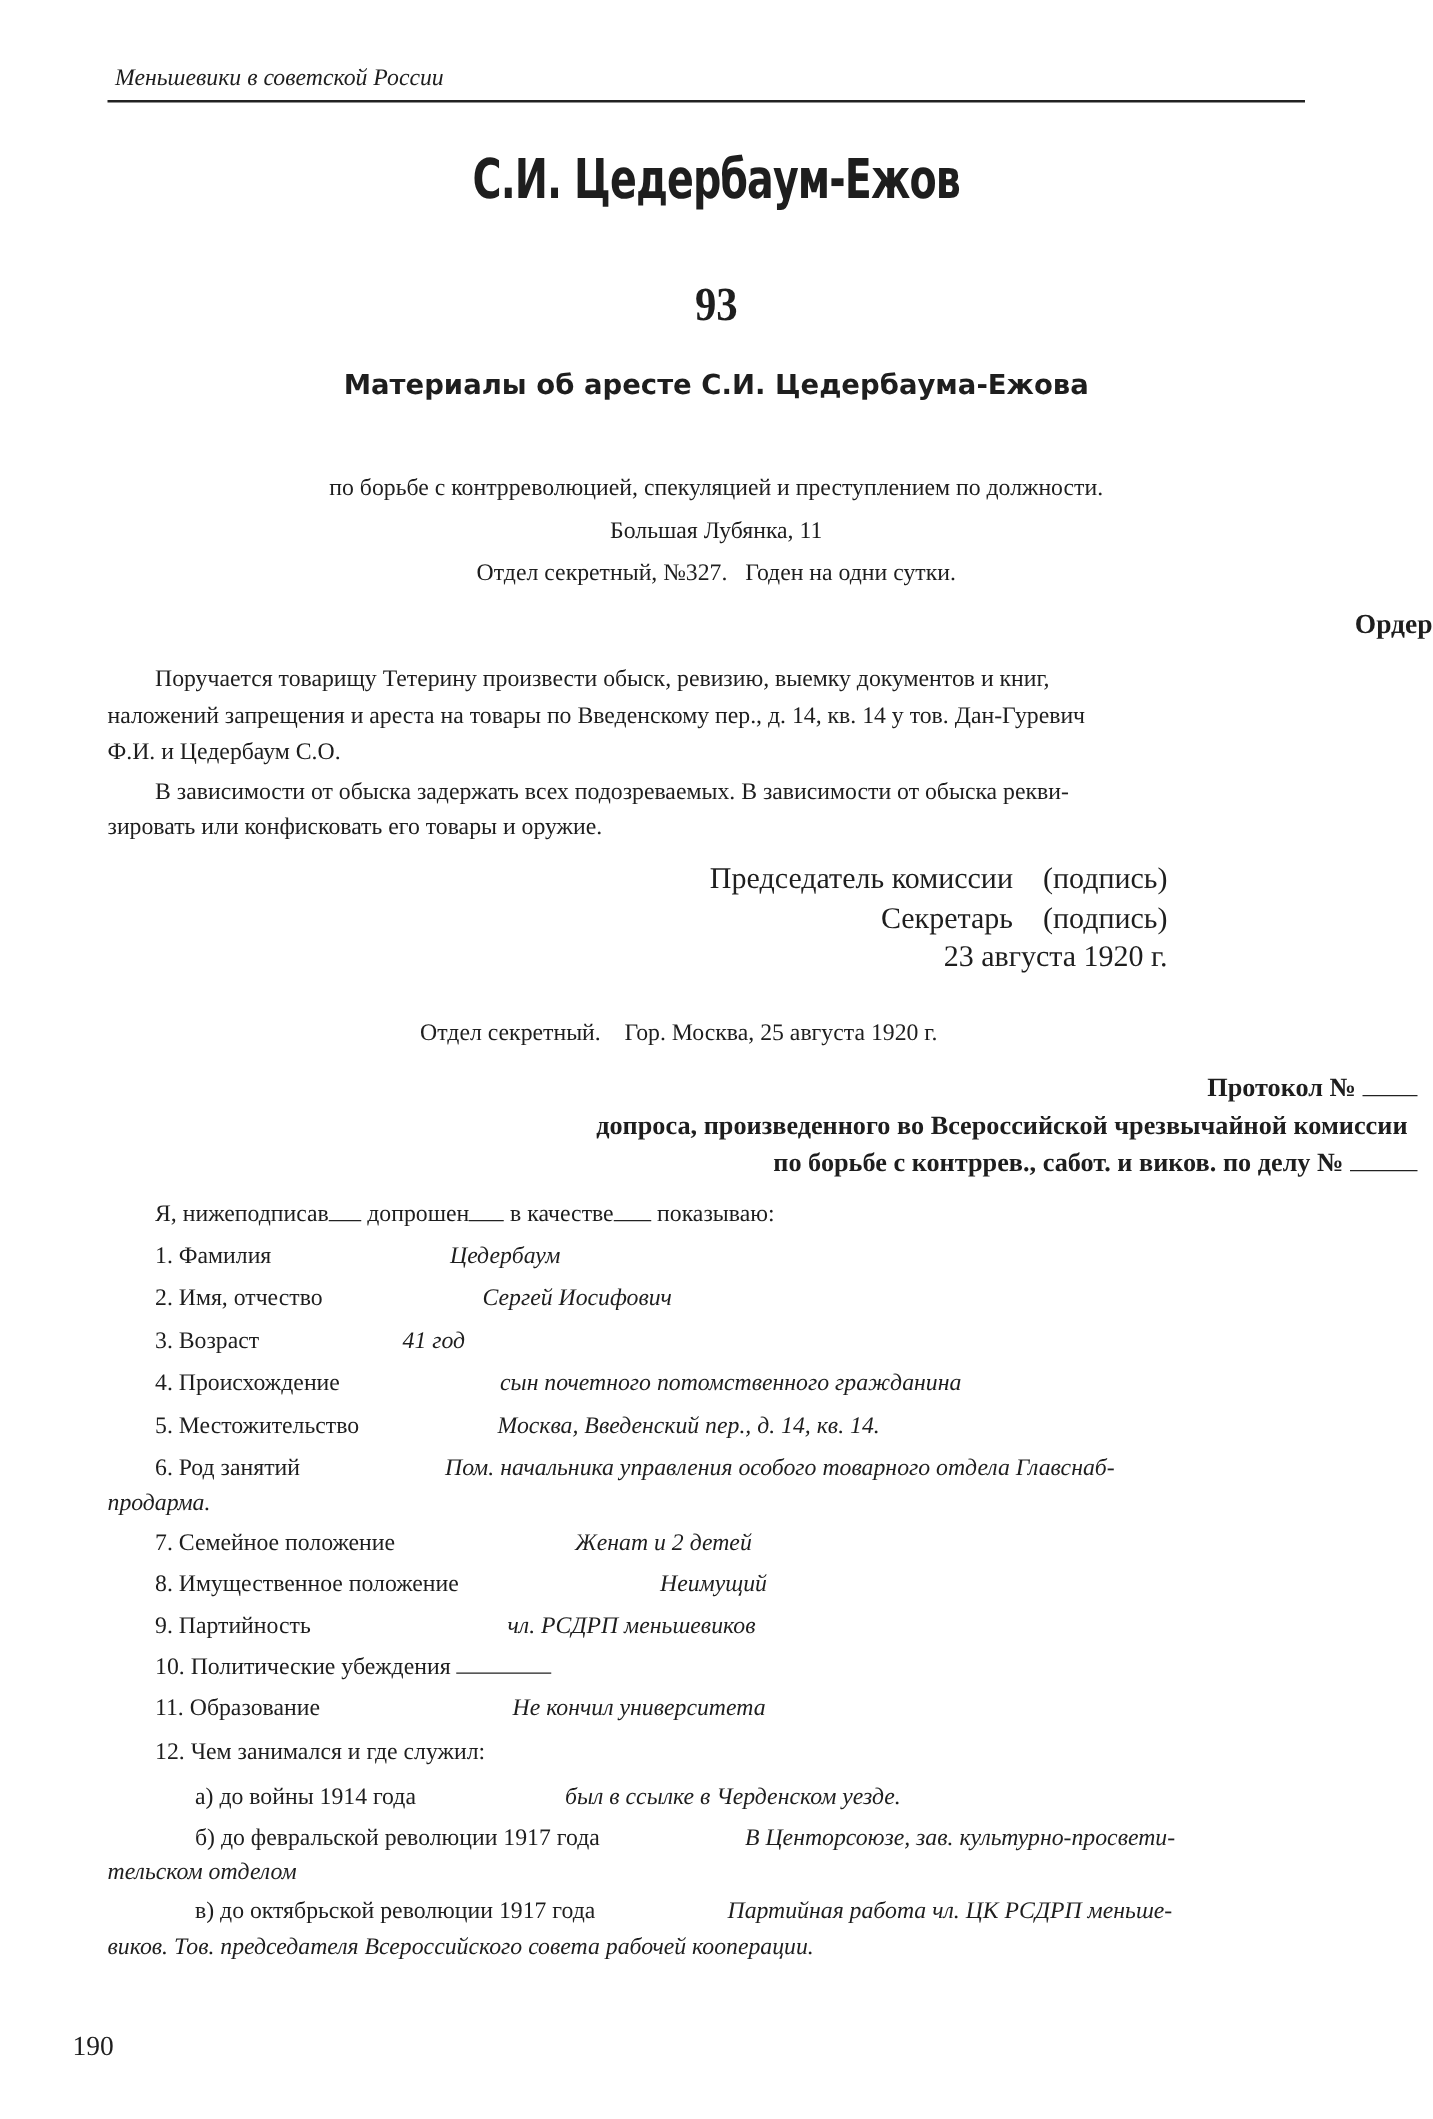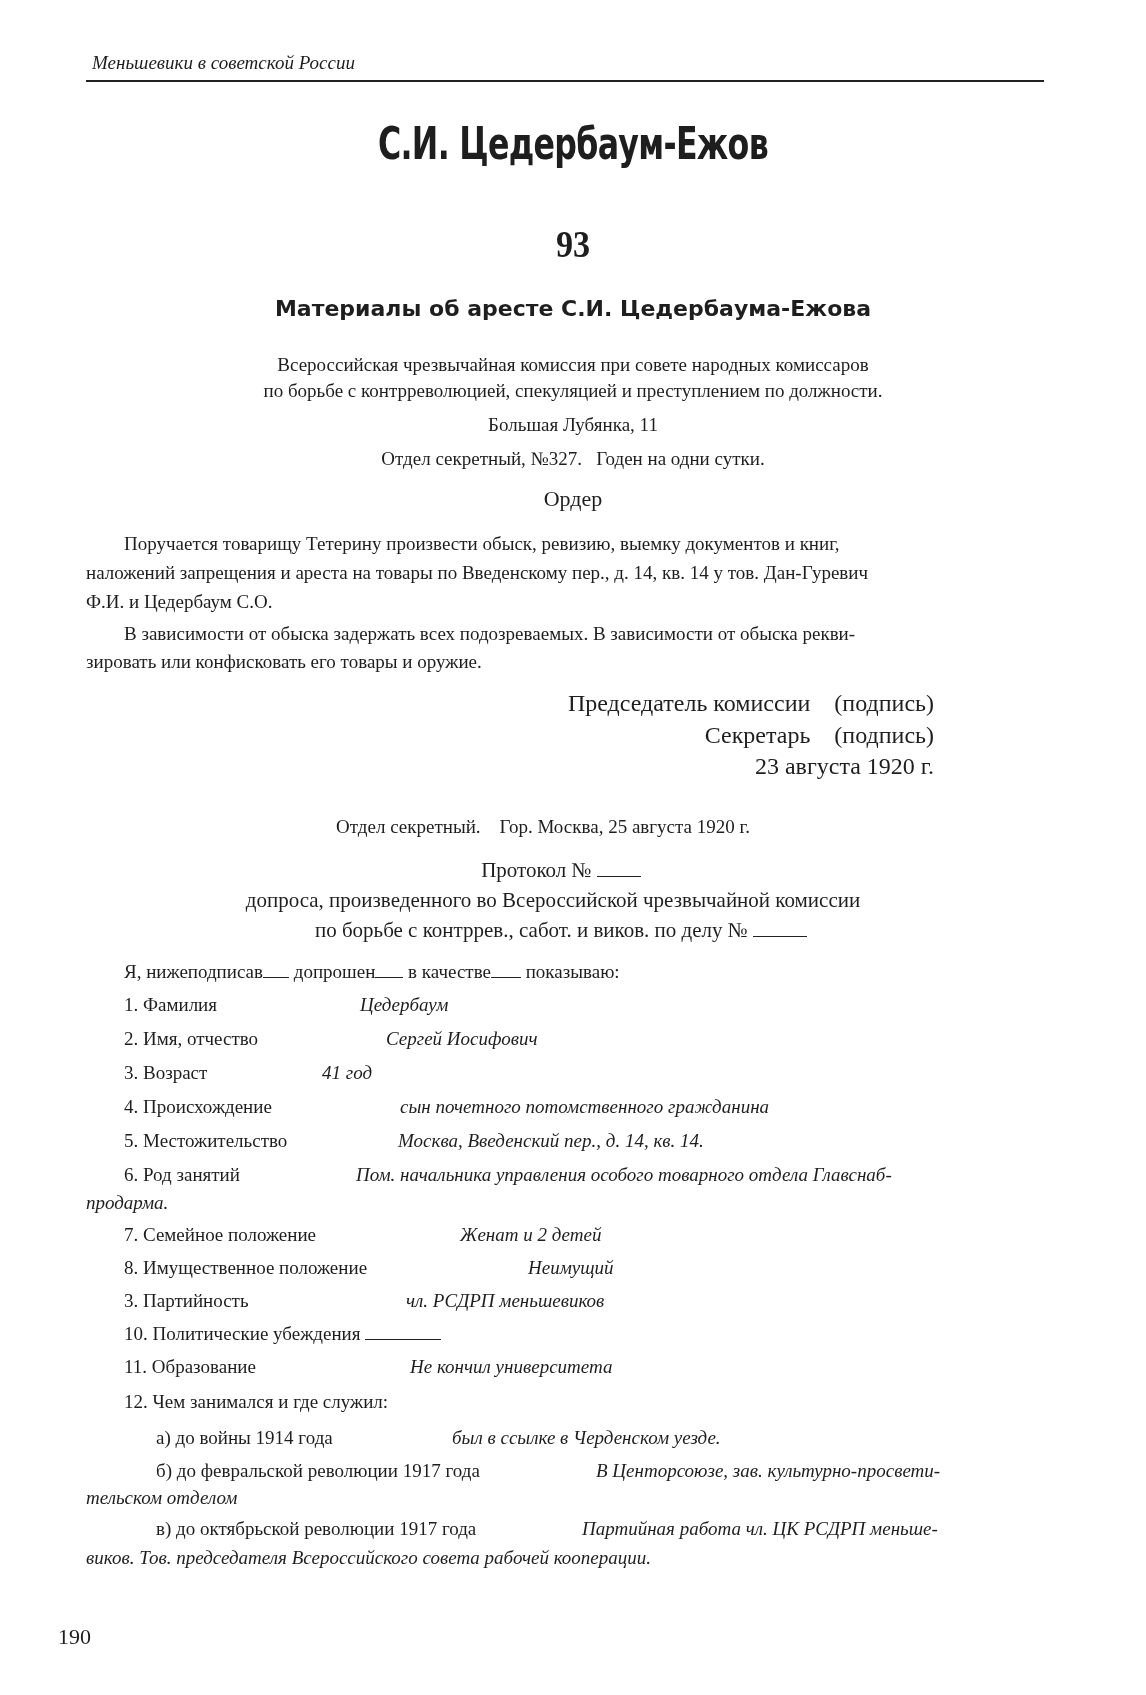--- a/index.html
+++ b/index.html
@@ -23,38 +23,37 @@
   .doc-num {
     position:absolute; left:0; width:1146px; top:222px; text-align:center;
     font-weight:bold; font-size:38px; transform:scaleX(0.9);
   }
   .doc-title {
     position:absolute; left:0; width:1146px; top:296px; text-align:center;
     font-family:"DejaVu Sans", sans-serif; font-weight:bold; font-size:22px;
   }
   .c { position:absolute; left:0; width:1146px; text-align:center; font-size:19px; }
   .line { position:absolute; font-size:19px; white-space:nowrap; }
-  .b { font-weight:normal; }
+  .b { font-weight:bold;text-align:right; }
   .right { position:absolute; right:108px; font-size:24px; text-align:right; white-space:nowrap; }
   .blank { display:inline-block; border-bottom:1.5px solid #222; height:14px; vertical-align:baseline; }
   .page-num { position:absolute; left:58px; top:1624px; font-size:22px; }
   .value { position:absolute; font-style:italic; font-size:19px; white-space:nowrap; }
 </style>
 </head>
 <body>
 
 <div class="page">
   <div class="running-head">Меньшевики в советской России</div>
   <div class="head-rule"></div>
 
   <div class="author">С.И. Цедербаум-Ежов</div>
   <div class="doc-num">93</div>
   <div class="doc-title">Материалы об аресте С.И. Цедербаума-Ежова</div>
 
-  <div class="c" style="top:354px">Всероссийская чрезвычайная комиссия при совете народных комиссаров</div>
   <div class="c" style="top:380px">по борьбе с контрреволюцией, спекуляцией и преступлением по должности.</div>
   <div class="c" style="top:414px">Большая Лубянка, 11</div>
   <div class="c" style="top:448px; white-space:pre">Отдел секретный, №327.   Годен на одни сутки.</div>
   <div class="c b" style="top:486px; font-size:22px">Ордер</div>
 
   <div class="line" style="left:124px; top:533px">Поручается товарищу Тетерину произвести обыск, ревизию, выемку документов и книг,</div>
   <div class="line" style="left:86px; top:562px">наложений запрещения и ареста на товары по Введенскому пер., д. 14, кв. 14 у тов. Дан-Гуревич</div>
   <div class="line" style="left:86px; top:591px">Ф.И. и Цедербаум С.О.</div>
   <div class="line" style="left:124px; top:623px">В зависимости от обыска задержать всех подозреваемых. В зависимости от обыска рекви-</div>
   <div class="line" style="left:86px; top:651px">зировать или конфисковать его товары и оружие.</div>
@@ -96,21 +95,21 @@
   <div class="line" style="left:124px; top:1164px">6. Род занятий</div>
   <div class="value" style="left:356px; top:1164px">Пом. начальника управления особого товарного отдела Главснаб-</div>
   <div class="value" style="left:86px; top:1192px">продарма.</div>
 
   <div class="line" style="left:124px; top:1224px">7. Семейное положение</div>
   <div class="value" style="left:460px; top:1224px">Женат и 2 детей</div>
 
   <div class="line" style="left:124px; top:1257px">8. Имущественное положение</div>
   <div class="value" style="left:528px; top:1257px">Неимущий</div>
 
-  <div class="line" style="left:124px; top:1290px">3. Партийность</div>
+  <div class="line" style="left:124px; top:1290px">9. Партийность</div>
   <div class="value" style="left:406px; top:1290px">чл. РСДРП меньшевиков</div>
 
   <div class="line" style="left:124px; top:1323px">
     <span>10. Политические убеждения</span>
     <span class="blank" style="width:76px"></span>
   </div>
 
   <div class="line" style="left:124px; top:1356px">11. Образование</div>
   <div class="value" style="left:410px; top:1356px">Не кончил университета</div>
 

